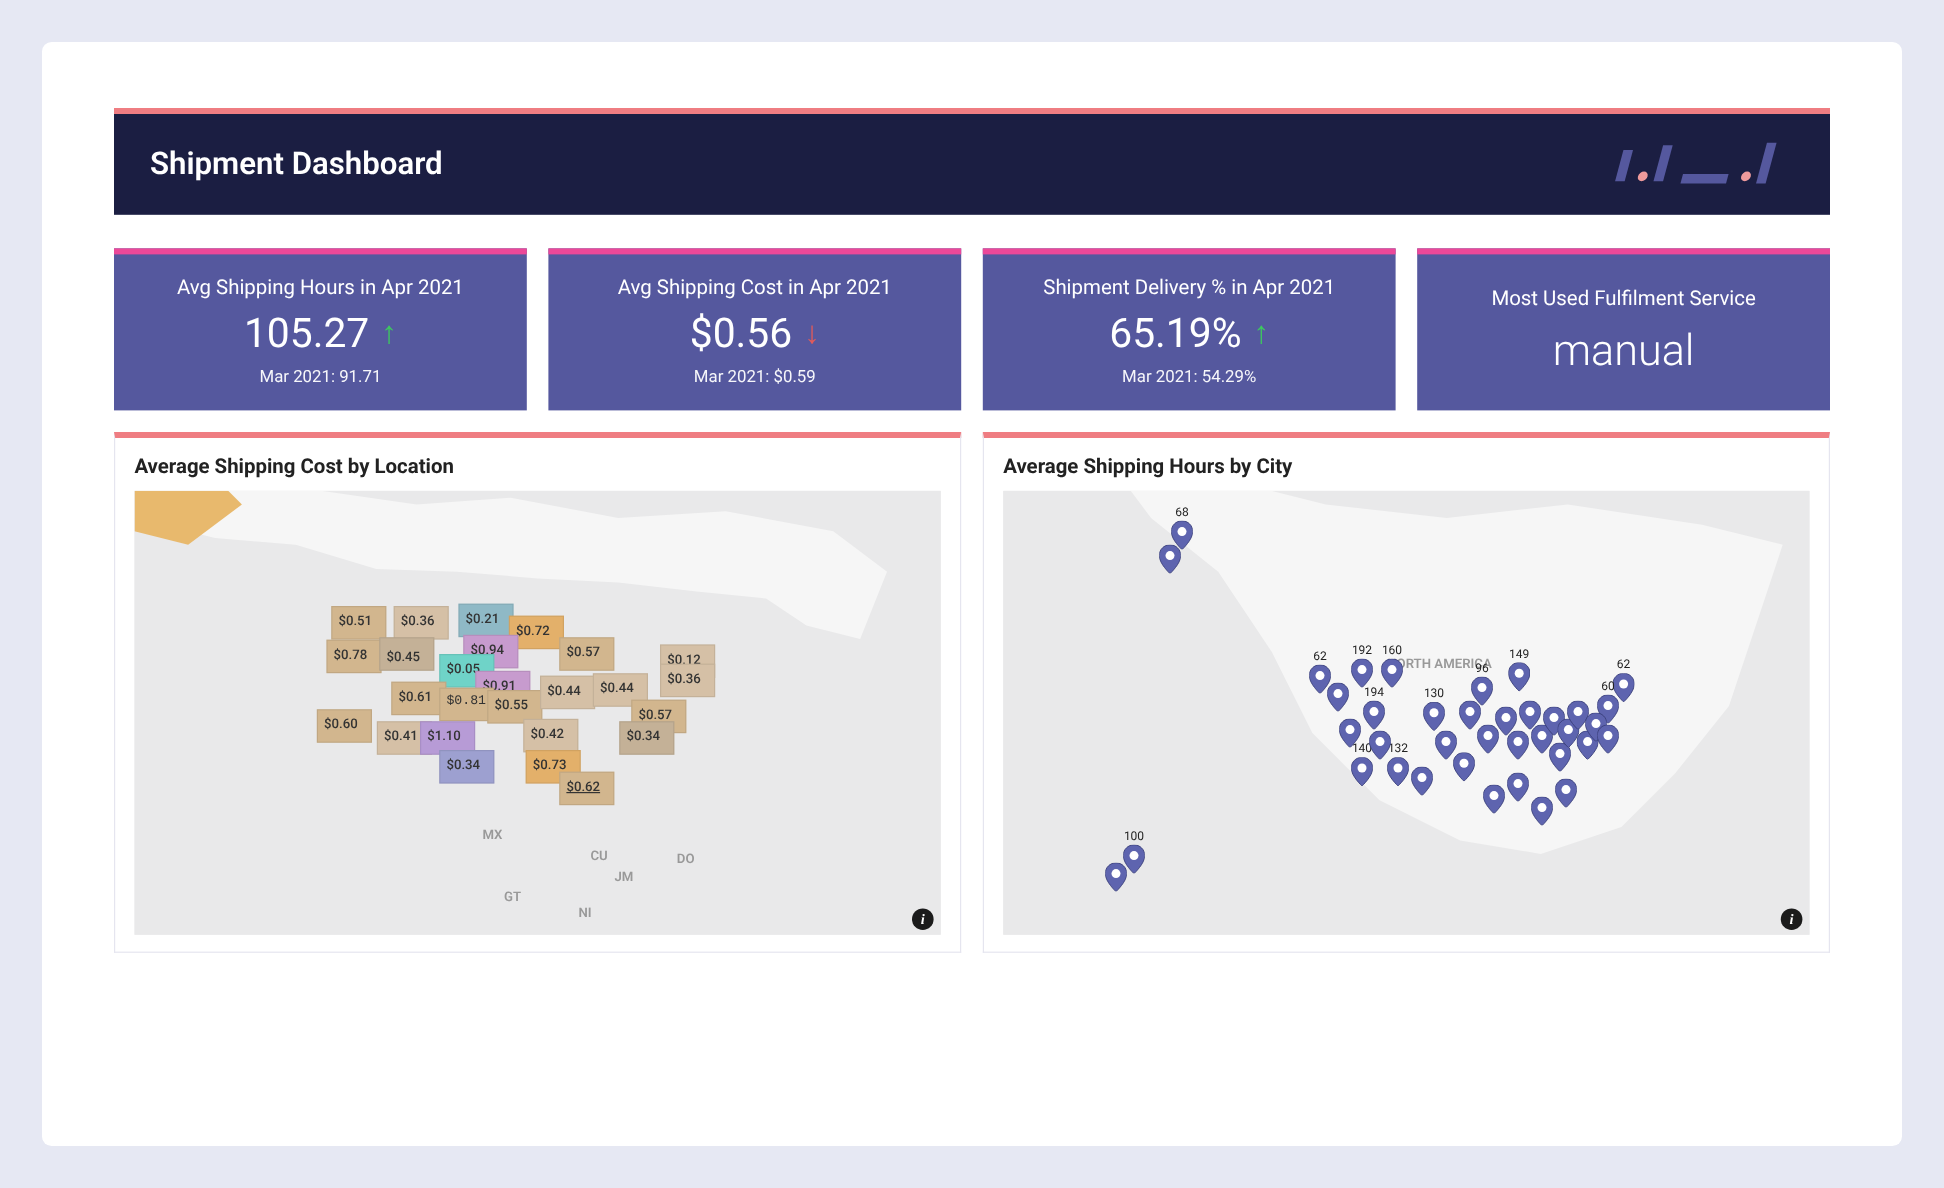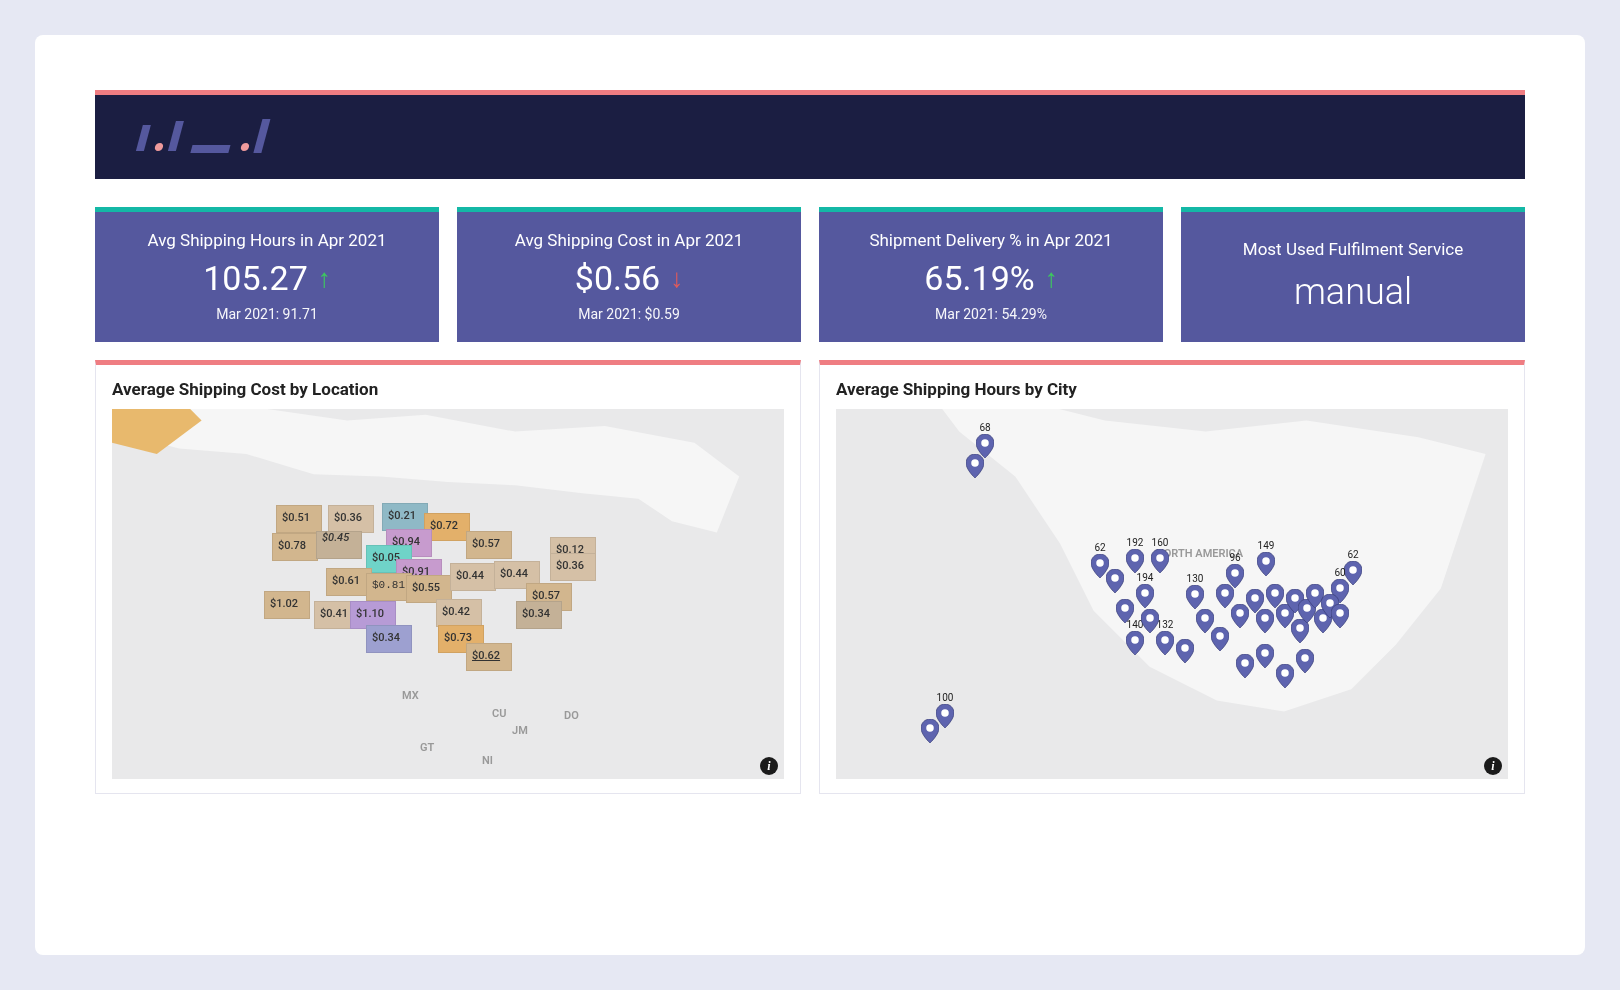--- a/index.html
+++ b/index.html
@@ -36,21 +36,21 @@
   gap: 6px;
 }
 .kpi-row {
   display: grid;
   grid-template-columns: repeat(4, 1fr);
   gap: 18px;
   margin-bottom: 18px;
 }
 .kpi-card {
   background: #55589e;
-  border-top: 5px solid #14b8a6;
+  border-top: 5px solid #ec4899;
   color: #fff;
   padding: 18px 14px 20px;
   text-align: center;
   display: flex;
   flex-direction: column;
   justify-content: center;
   min-height: 115px;
 }
 .kpi-title {
   font-size: 17px;
@@ -157,20 +157,21 @@
   position: absolute;
   border: 1px solid rgba(0,0,0,0.08);
 }
 </style>
 </head>
 <body>
 
 <div class="dashboard">
 
   <div class="header">
+    <div class="header-title">Shipment Dashboard</div>
     <div class="header-logo">
       <svg width="160" height="40" viewBox="0 0 160 40">
         <g transform="skewX(-15)">
           <rect x="20" y="8" width="8" height="26" fill="#55589e"></rect>
           <circle cx="42" cy="30" r="4" fill="#ef9a9c"></circle>
           <rect x="52" y="4" width="8" height="30" fill="#55589e"></rect>
           <rect x="75" y="28" width="38" height="8" fill="#55589e"></rect>
           <circle cx="128" cy="30" r="4" fill="#ef9a9c"></circle>
           <rect x="138" y="2" width="8" height="34" fill="#55589e"></rect>
         </g>
@@ -231,21 +232,21 @@
             <span class="map-label" style="left: 170px; top: 102px;">$0.51</span>
             <div class="state-block" style="left: 216px; top: 96px; width: 46px; height: 28px; background: rgb(213, 192, 166);"></div>
             <span class="map-label" style="left: 222px; top: 102px;">$0.36</span>
             <div class="state-block" style="left: 270px; top: 94px; width: 46px; height: 28px; background: rgb(143, 185, 198);"></div>
             <span class="map-label" style="left: 276px; top: 100px;">$0.21</span>
             <div class="state-block" style="left: 312px; top: 104px; width: 46px; height: 28px; background: rgb(227, 176, 106);"></div>
             <span class="map-label" style="left: 318px; top: 110px;">$0.72</span>
             <div class="state-block" style="left: 160px; top: 124px; width: 46px; height: 28px; background: rgb(210, 182, 142);"></div>
             <span class="map-label" style="left: 166px; top: 130px;">$0.78</span>
             <div class="state-block" style="left: 204px; top: 122px; width: 46px; height: 28px; background: rgb(196, 177, 151);"></div>
-            <span class="map-label" style="left: 210px; top: 122px; font-style: italic;">$0.45</span>
+            <span class="map-label" style="left: 210px; top: 132px;">$0.45</span>
             <div class="state-block" style="left: 274px; top: 120px; width: 46px; height: 28px; background: rgb(199, 155, 206);"></div>
             <span class="map-label" style="left: 280px; top: 126px;">$0.94</span>
             <div class="state-block" style="left: 254px; top: 136px; width: 46px; height: 28px; background: rgb(111, 211, 200);"></div>
             <span class="map-label" style="left: 260px; top: 142px;">$0.05</span>
             <div class="state-block" style="left: 354px; top: 122px; width: 46px; height: 28px; background: rgb(210, 182, 142);"></div>
             <span class="map-label" style="left: 360px; top: 128px;">$0.57</span>
             <div class="state-block" style="left: 438px; top: 128px; width: 46px; height: 28px; background: rgb(213, 192, 166);"></div>
             <span class="map-label" style="left: 444px; top: 134px;">$0.12</span>
             <div class="state-block" style="left: 438px; top: 144px; width: 46px; height: 28px; background: rgb(213, 192, 166);"></div>
             <span class="map-label" style="left: 444px; top: 150px;">$0.36</span>
@@ -257,21 +258,21 @@
             <span class="map-label" style="left: 260px; top: 170px; font-family: Liberation Mono, monospace;">$0.81</span>
             <div class="state-block" style="left: 294px; top: 166px; width: 46px; height: 28px; background: rgb(210, 182, 142);"></div>
             <span class="map-label" style="left: 300px; top: 172px;">$0.55</span>
             <div class="state-block" style="left: 338px; top: 154px; width: 46px; height: 28px; background: rgb(213, 192, 166);"></div>
             <span class="map-label" style="left: 344px; top: 160px;">$0.44</span>
             <div class="state-block" style="left: 382px; top: 152px; width: 46px; height: 28px; background: rgb(213, 192, 166);"></div>
             <span class="map-label" style="left: 388px; top: 158px;">$0.44</span>
             <div class="state-block" style="left: 414px; top: 174px; width: 46px; height: 28px; background: rgb(210, 182, 142);"></div>
             <span class="map-label" style="left: 420px; top: 180px;">$0.57</span>
             <div class="state-block" style="left: 152px; top: 182px; width: 46px; height: 28px; background: rgb(210, 182, 142);"></div>
-            <span class="map-label" style="left: 158px; top: 188px;">$1.02</span>
+            <span class="map-label" style="left: 158px; top: 188px;">$0.60</span>
             <div class="state-block" style="left: 202px; top: 192px; width: 46px; height: 28px; background: rgb(213, 192, 166);"></div>
             <span class="map-label" style="left: 208px; top: 198px;">$0.41</span>
             <div class="state-block" style="left: 238px; top: 192px; width: 46px; height: 28px; background: rgb(183, 155, 214);"></div>
             <span class="map-label" style="left: 244px; top: 198px;">$1.10</span>
             <div class="state-block" style="left: 324px; top: 190px; width: 46px; height: 28px; background: rgb(213, 192, 166);"></div>
             <span class="map-label" style="left: 330px; top: 196px;">$0.42</span>
             <div class="state-block" style="left: 404px; top: 192px; width: 46px; height: 28px; background: rgb(196, 177, 151);"></div>
             <span class="map-label" style="left: 410px; top: 198px;">$0.34</span>
             <div class="state-block" style="left: 254px; top: 216px; width: 46px; height: 28px; background: rgb(157, 160, 208);"></div>
             <span class="map-label" style="left: 260px; top: 222px;">$0.34</span>

